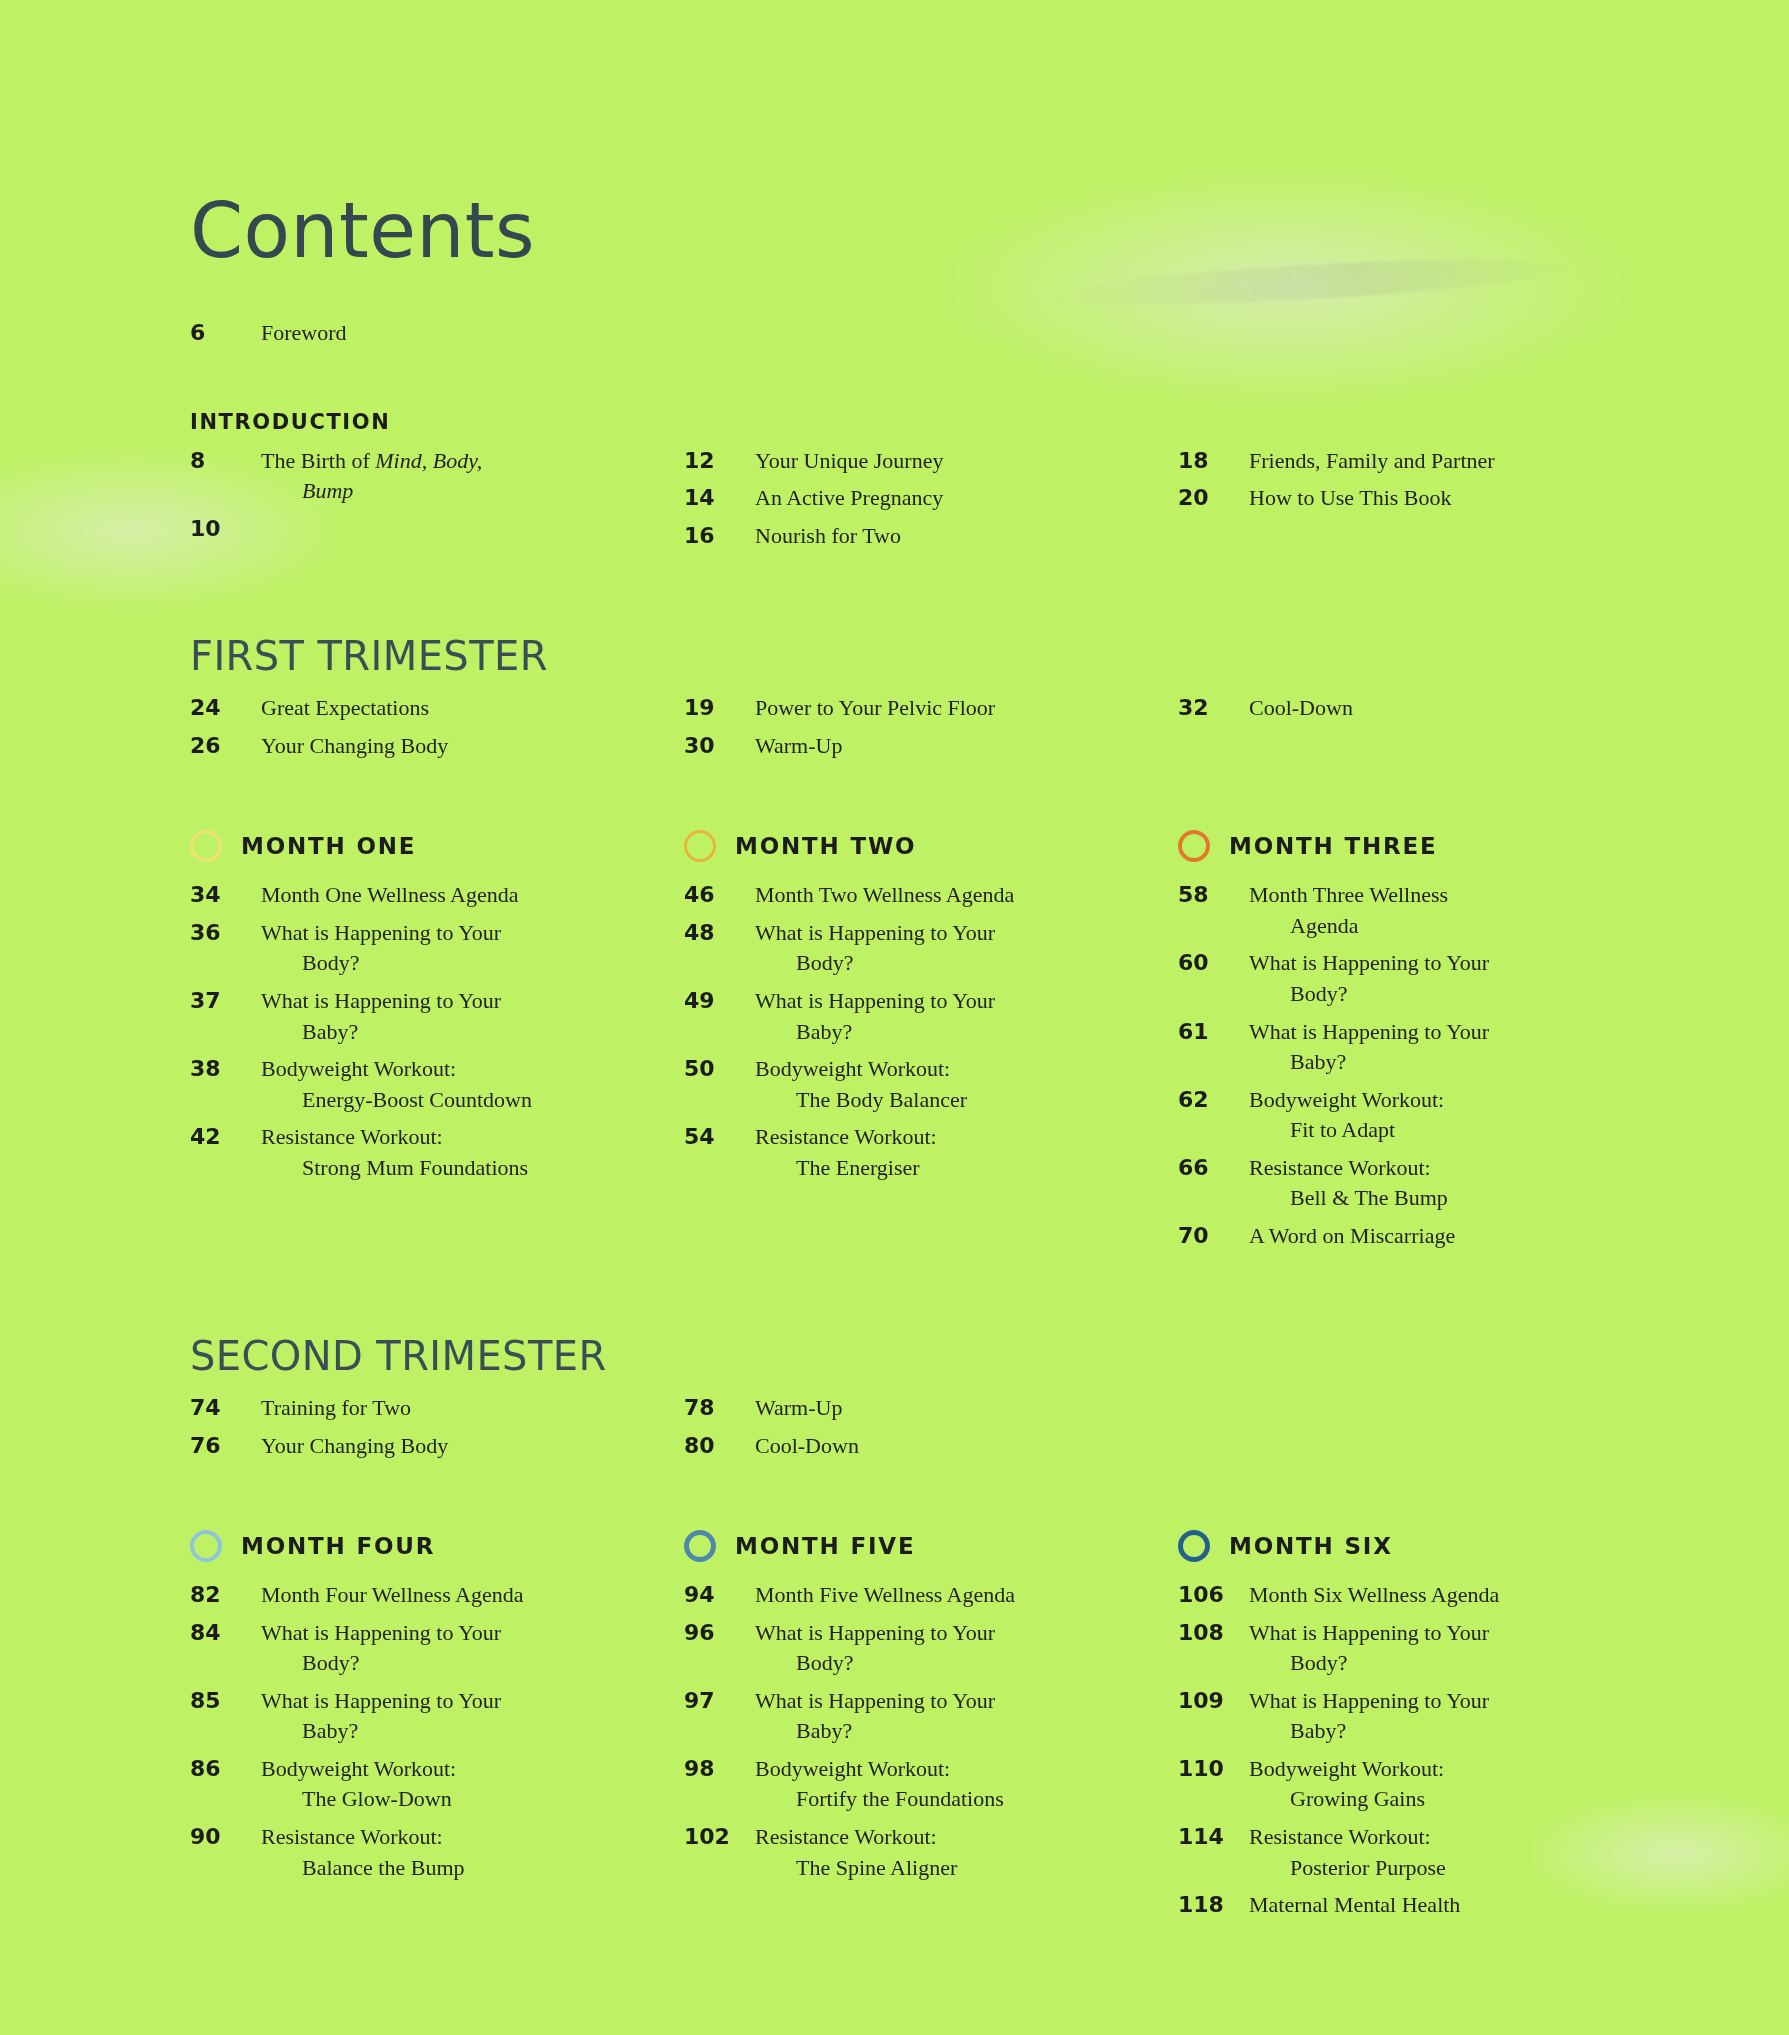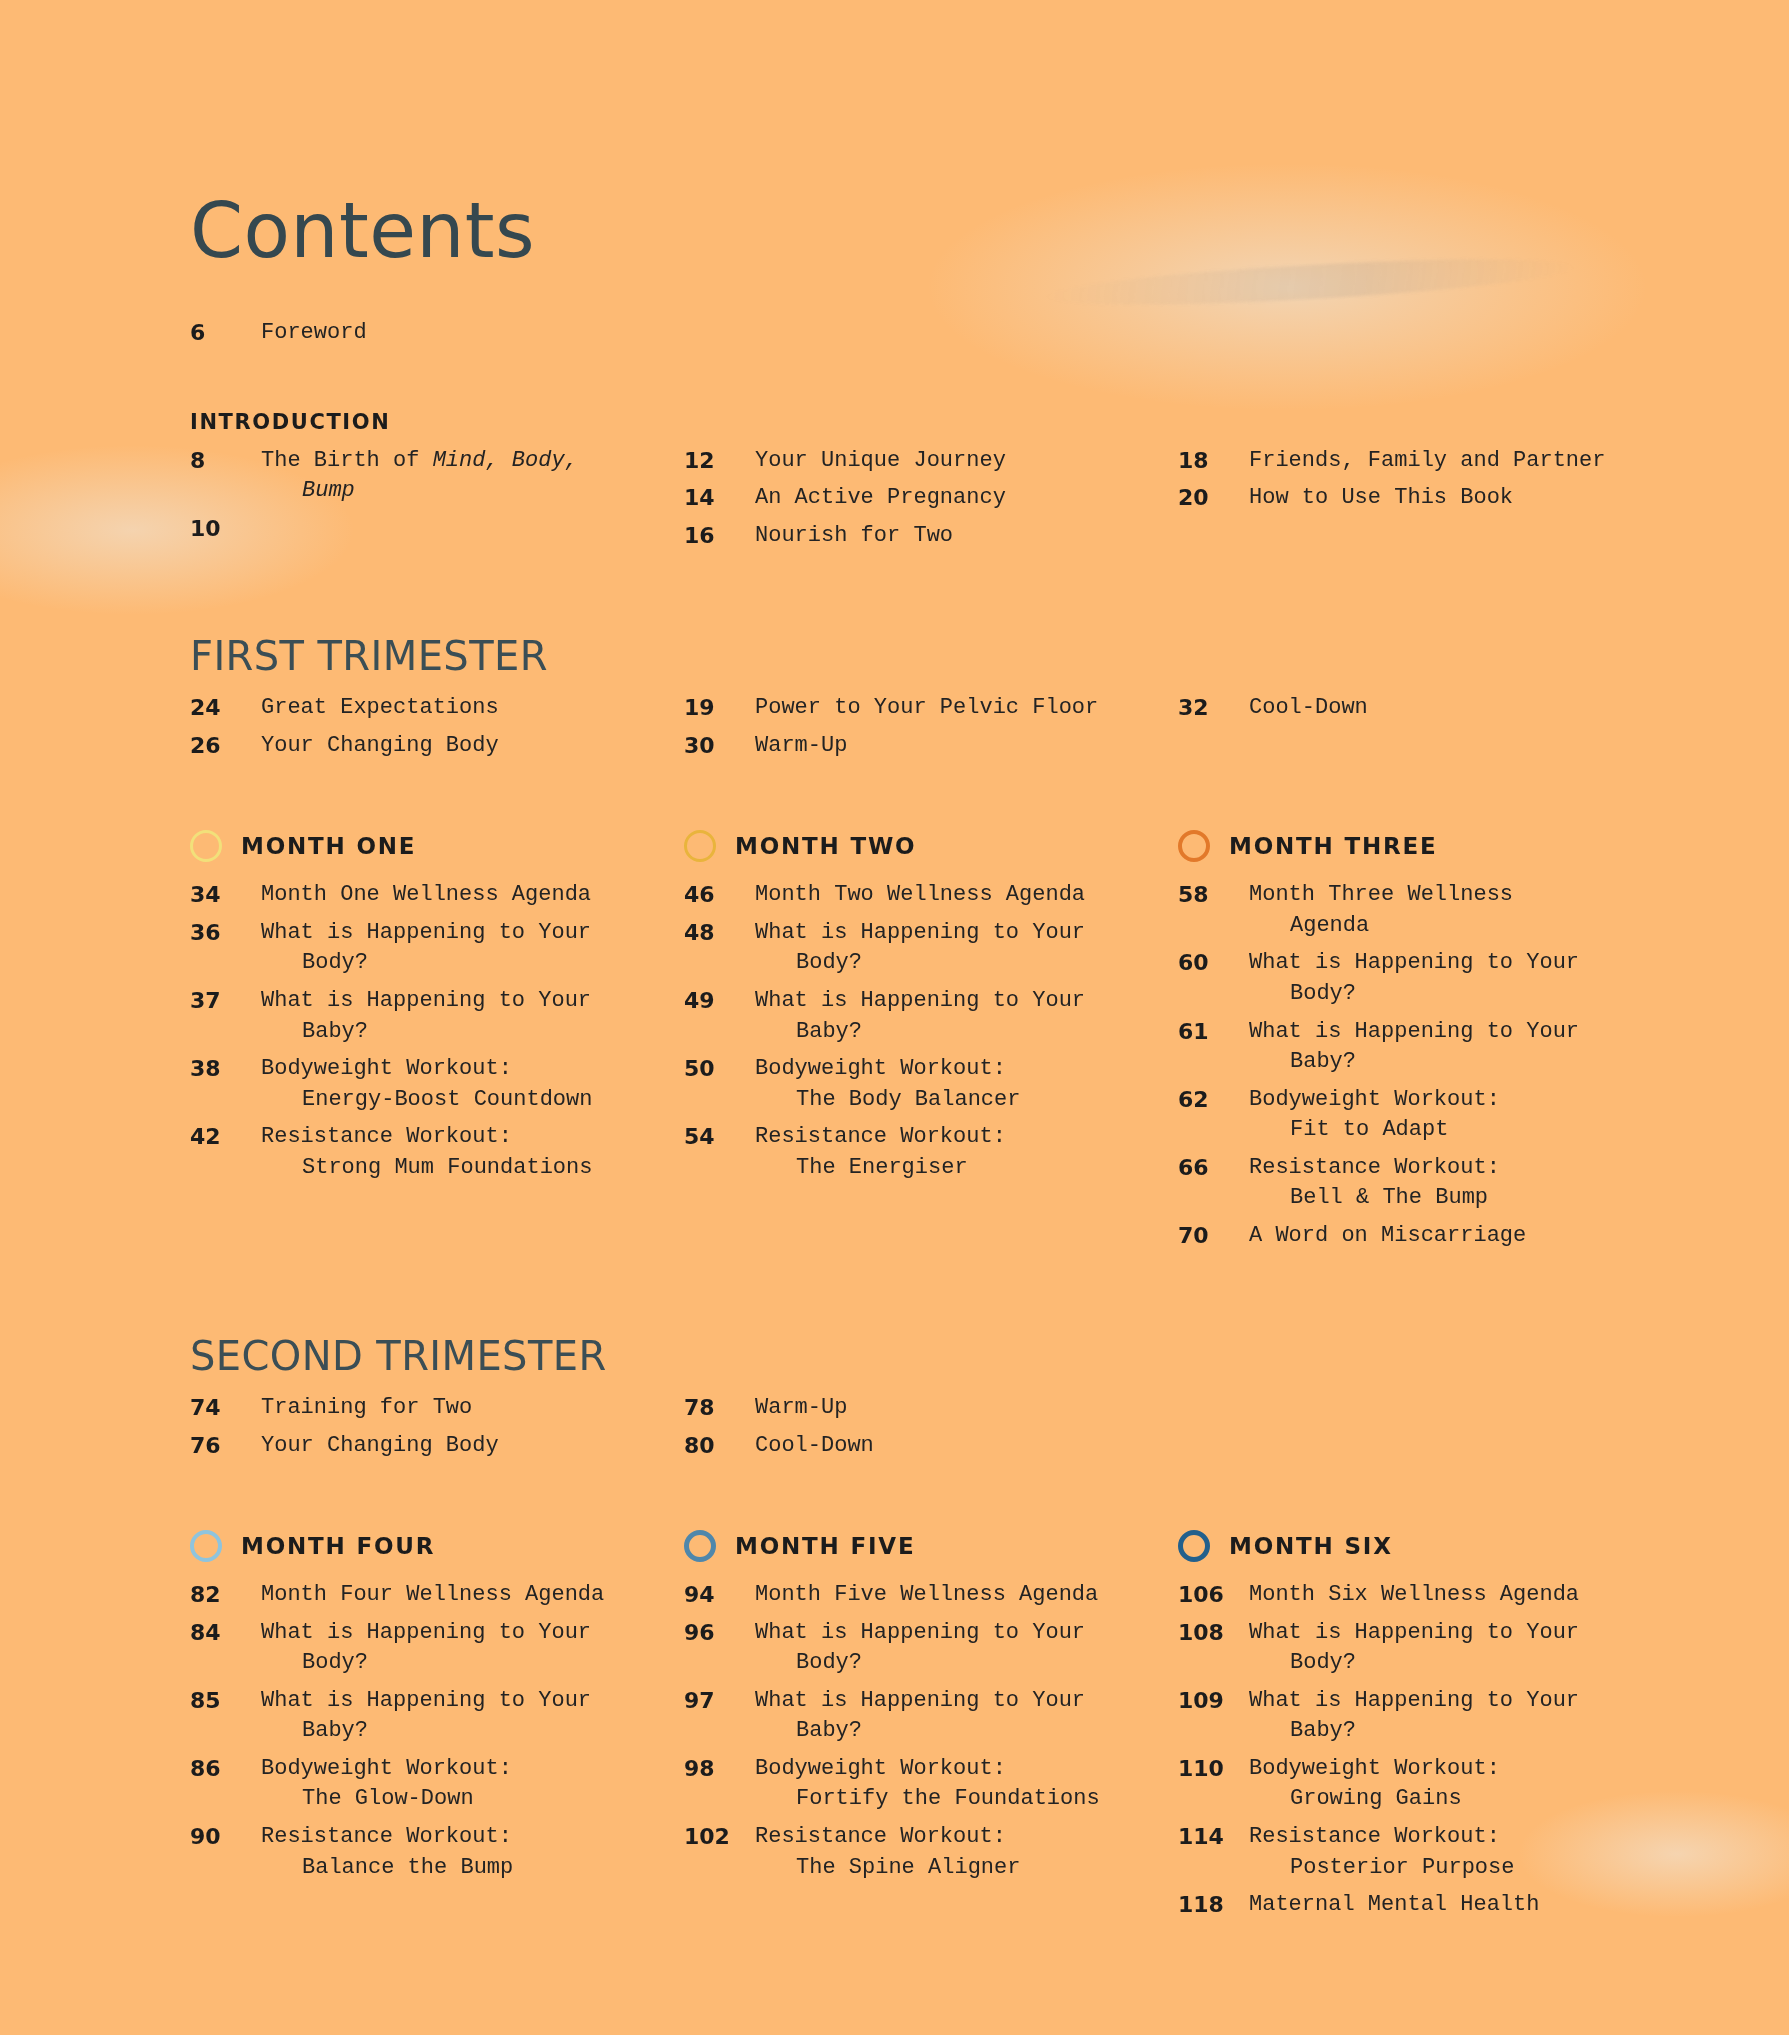--- a/index.html
+++ b/index.html
@@ -14,21 +14,21 @@
     color: #1d1d1d;
     position: relative;
     overflow: hidden;
   }
 
   .page {
     position: absolute;
     left: 0; top: 0;
     width: 1790px;
     height: 2035px;
-    background: #fdba74;
+    background: #bef264;
   }
 
   
   .paper-tint {
     position: absolute;
     inset: 0;
     background:
       radial-gradient(ellipse 515px 177px at 1287px 287px, rgba(234,234,230,0.55) 0%, rgba(255,255,255,0) 70%),
       radial-gradient(ellipse 309px 118px at 132px 530px, rgba(236,236,233,0.5) 0%, rgba(255,255,255,0) 72%),
       radial-gradient(ellipse 221px 88px at 1677px 1854px, rgba(238,238,235,0.5) 0%, rgba(255,255,255,0) 72%);
@@ -76,21 +76,21 @@
     color: #1c1c1c;
     line-height: 1.38;
     font-family: "DejaVu Sans", sans-serif;
   }
   .toc-label {
     flex: 1 1 auto;
     font-size: 22px;
     font-weight: 400;
     color: #232323;
     line-height: 1.38;
-    font-family: Liberation Mono, monospace;
+    font-family: Liberation Serif, serif;
   }
   .toc-label .wrap2 {
     display: block;
     padding-left: 41px;
   }
   .toc-label em { font-style: italic; margin-top: 48px; }
 
   
   .sec-bold {
     font-size: 21px;

